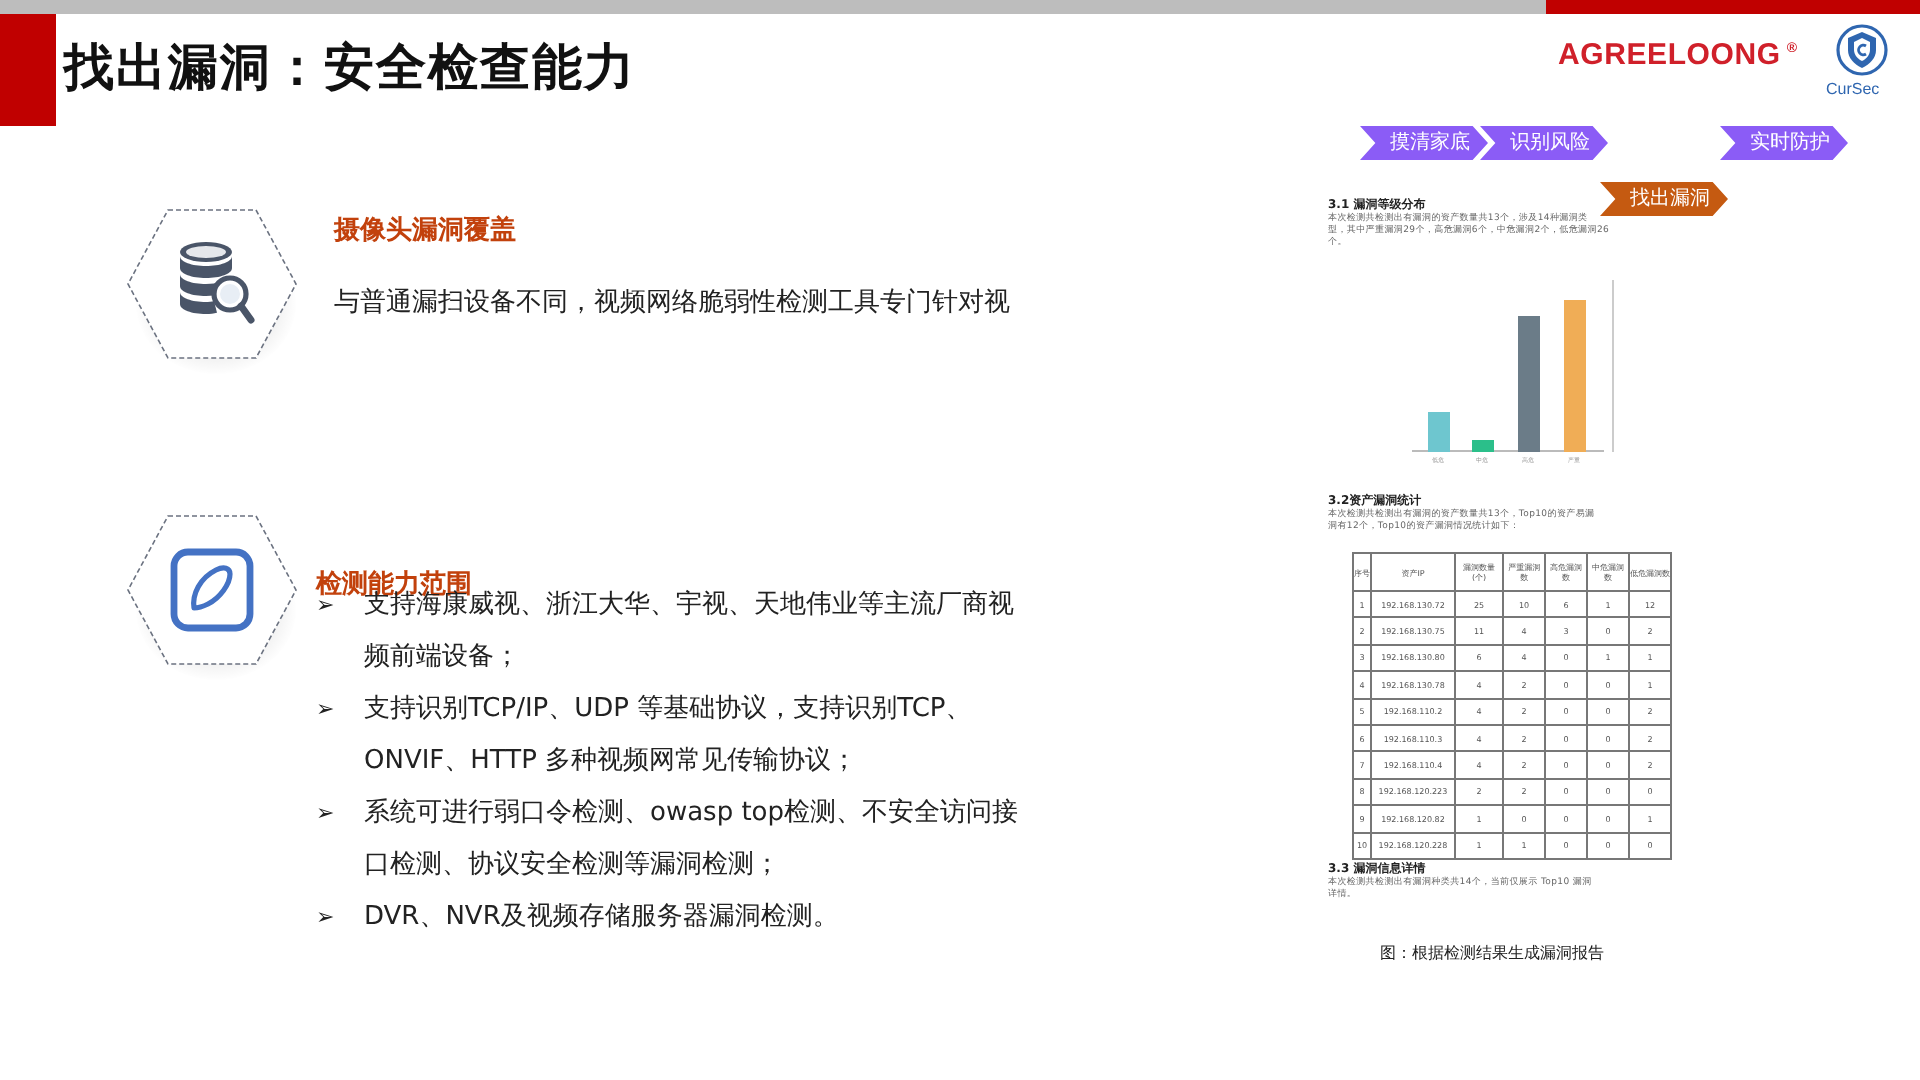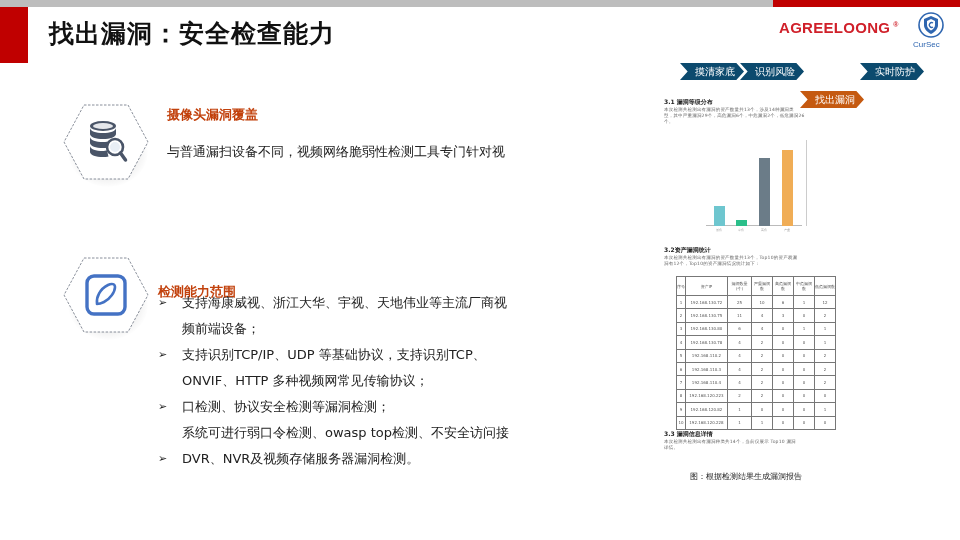--- a/index.html
+++ b/index.html
@@ -2,30 +2,30 @@
 <html><head>
 <meta charset="utf-8">
 <style>
   * { box-sizing: border-box; margin: 0; padding: 0; }
   html, body { width: 960px; height: 540px; overflow: hidden; background: #ffffff; }
   body { position: relative; font-family: "DejaVu Sans", "Liberation Sans", sans-serif; color: #222; }
 
   .topbar-gray { position: absolute; left: 0; top: 0; width: 773px; height: 7px; background: #bdbdbd; }
   .topbar-red { position: absolute; left: 773px; top: 0; width: 187px; height: 7px; background: #c00000; }
   .title-accent { position: absolute; left: 0; top: 7px; width: 28px; height: 56px; background: #c00000; }
-  .page-title { position: absolute; left: 49px; top: 17px; font-size: 25px; font-weight: bold; color: #111; letter-spacing: 1px; }
+  .page-title { position: absolute; left: 32px; top: 17px; font-size: 25px; font-weight: bold; color: #111; letter-spacing: 1px; }
 
   .brand { position: absolute; left: 779px; top: 19px; font-family: "Liberation Sans", sans-serif; font-weight: bold; font-size: 15px; color: #d0202a; letter-spacing: 0.3px; }
   .brand sup { font-size: 7px; color: #d0202a; margin-left: 3px; vertical-align: 6px; }
   .logo { position: absolute; left: 918px; top: 12px; width: 26px; height: 26px; }
   .logo-text { position: absolute; left: 913px; top: 40px; font-family: "Liberation Sans", sans-serif; font-size: 8px; font-weight: normal; color: #2f66b0; }
 
   .steps { position: absolute; left: 680px; top: 63px; height: 17px; display: flex; }
   .step { position: relative; height: 17px; width: 64px; margin-right: -4px; color: #fff; font-size: 10px; line-height: 17px; text-align: center; padding-left: 6px;
-          clip-path: polygon(0 0, 88% 0, 100% 50%, 88% 100%, 0 100%, 12% 50%); background: #0c4a6e; }
+          clip-path: polygon(0 0, 88% 0, 100% 50%, 88% 100%, 0 100%, 12% 50%); background: #8b5cf6; }
   .step.active { background: #c55a11; margin-top: 28px; }
 
   .hex-wrap { position: absolute; width: 88px; height: 78px; }
   .hex-shadow { position: absolute; left: 6px; top: 14px; width: 80px; height: 70px; border-radius: 50%; background: radial-gradient(ellipse at center, rgba(0,0,0,0.16) 0%, rgba(0,0,0,0.05) 55%, rgba(0,0,0,0) 72%); }
   .hex-wrap svg { position: absolute; left: 0; top: 0; }
 
   .sec-title { position: absolute; font-size: 13px; font-weight: bold; color: #c2410c; }
   .para { position: absolute; font-size: 13px; line-height: 26px; color: #222; }
 
   .bullets { position: absolute; left: 158px; top: 290px; width: 380px; list-style: none; }
@@ -110,22 +110,22 @@
       <div>支持海康威视、浙江大华、宇视、天地伟业等主流厂商视</div>
       <div>频前端设备；</div>
     </li>
   <li>
       <span class="arrow">➢</span>
       <div>支持识别TCP/IP、UDP 等基础协议，支持识别TCP、</div>
       <div>ONVIF、HTTP 多种视频网常见传输协议；</div>
     </li>
   <li>
       <span class="arrow">➢</span>
+      <div>系统可进行弱口令检测、owasp top检测、不安全访问接</div>
       <div>口检测、协议安全检测等漏洞检测；</div>
-      <div>系统可进行弱口令检测、owasp top检测、不安全访问接</div>
     </li>
   <li>
       <span class="arrow">➢</span>
       <div>DVR、NVR及视频存储服务器漏洞检测。</div>
     </li>
 </ul>
 
 <div class="report">
   <div class="rp-h">3.1 漏洞等级分布</div>
   <div class="rp-t">本次检测共检测出有漏洞的资产数量共13个，涉及14种漏洞类</div>

